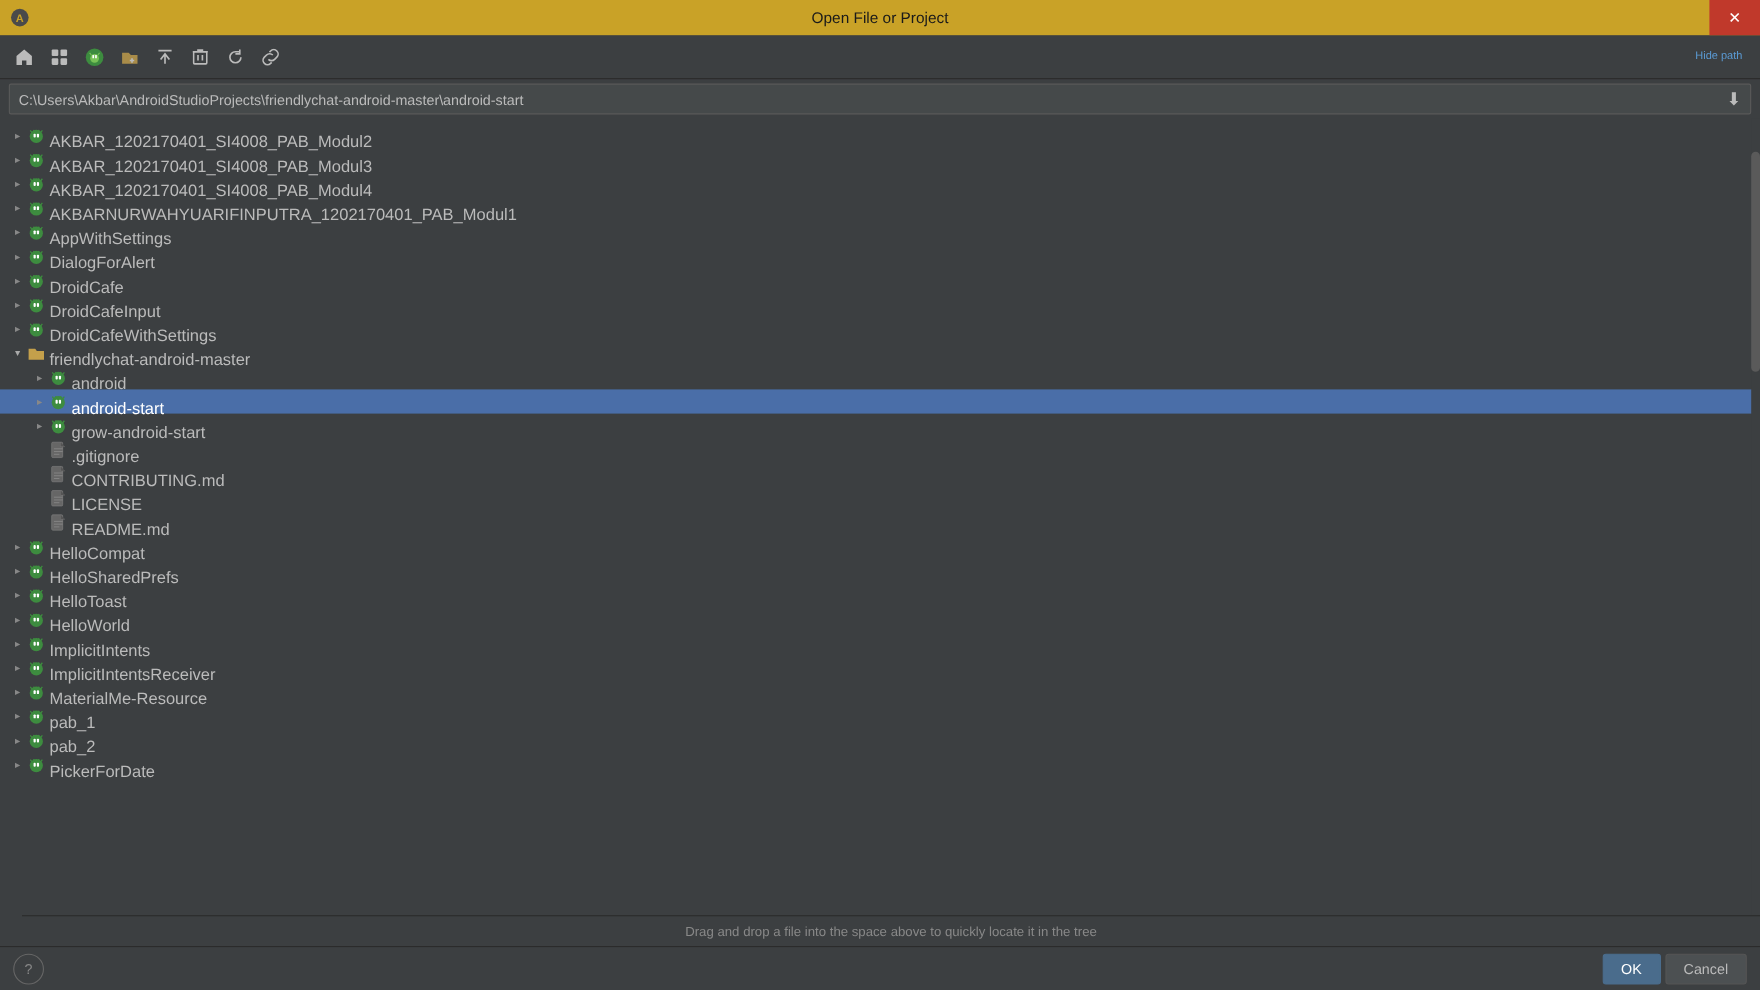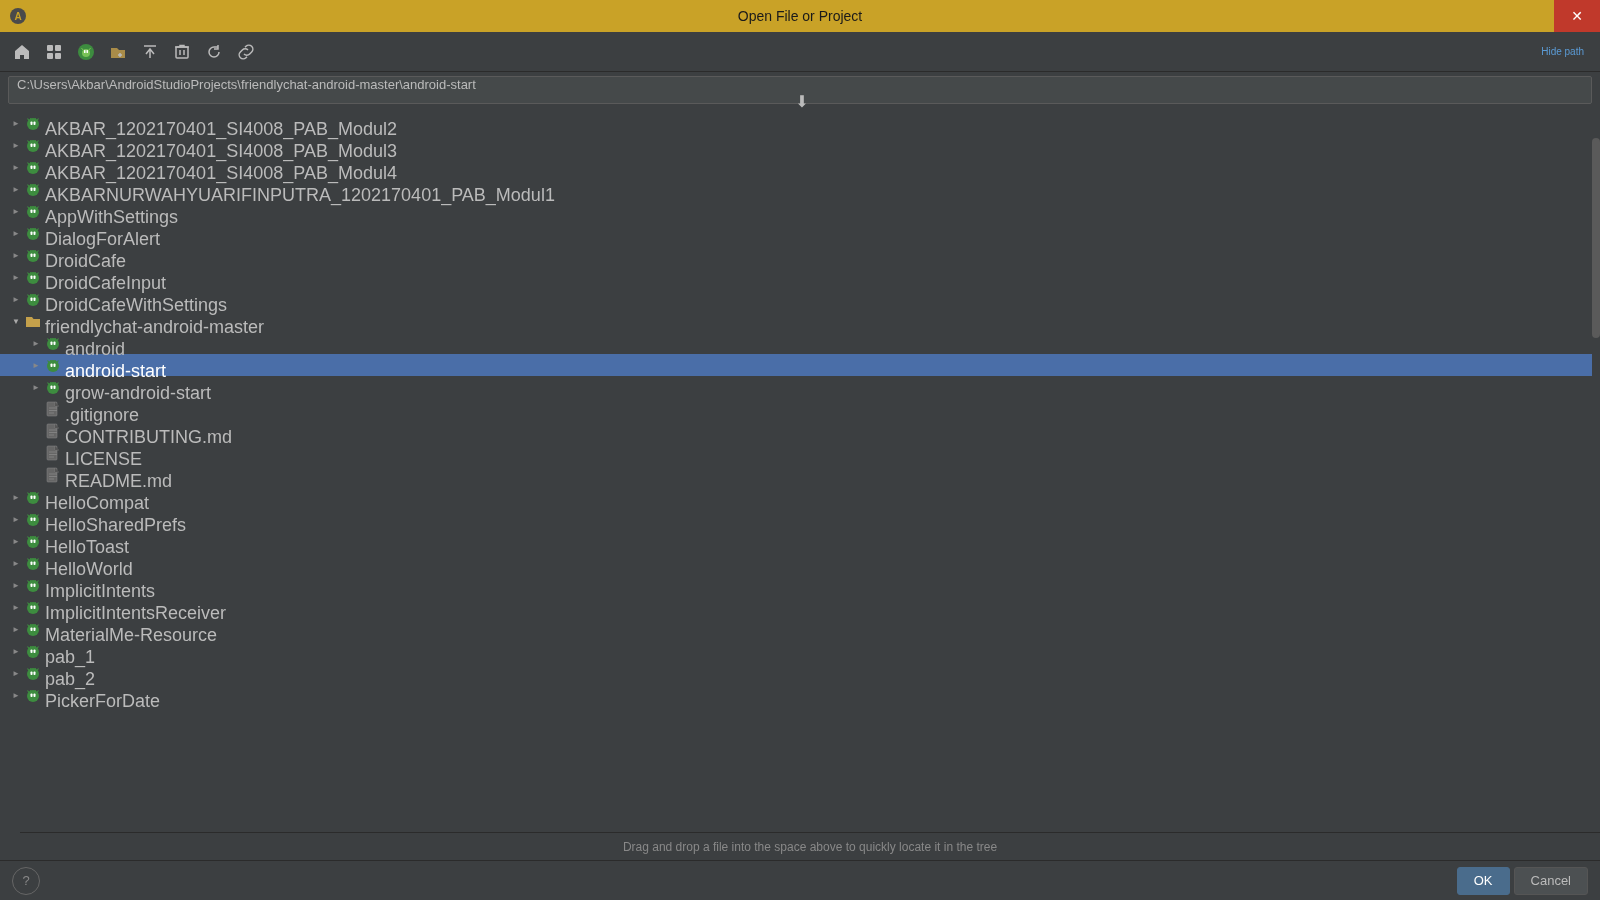--- a/index.html
+++ b/index.html
@@ -88,21 +88,20 @@
     .path-bar {
       background: #45494a;
       border: 1px solid #5a5a5a;
       margin: 4px 8px;
       height: 28px;
       display: flex;
       align-items: center;
       padding: 0 8px;
       border-radius: 2px;
       position: relative;
-      flex-direction: column;
     }
     .path-bar input {
       background: transparent;
       border: none;
       outline: none;
       color: #bbbbbb;
       font-size: 13px;
       flex: 1;
       font-family: 'Segoe UI', Arial, sans-serif;
     }
@@ -166,21 +165,21 @@
       border-radius: 50%;
       background: #3d8c3f;
       display: flex;
       align-items: center;
       justify-content: center;
       color: #fff;
       font-size: 9px;
     }
 
     .tree-label {
-      font-size: 18px;
+      font-size: 15px;
       margin-top: 12px;
     }
 
     
     .indent-0 { padding-left: 8px; }
     .indent-1 { padding-left: 28px; }
 
     
     .status-bar {
       height: 28px;

